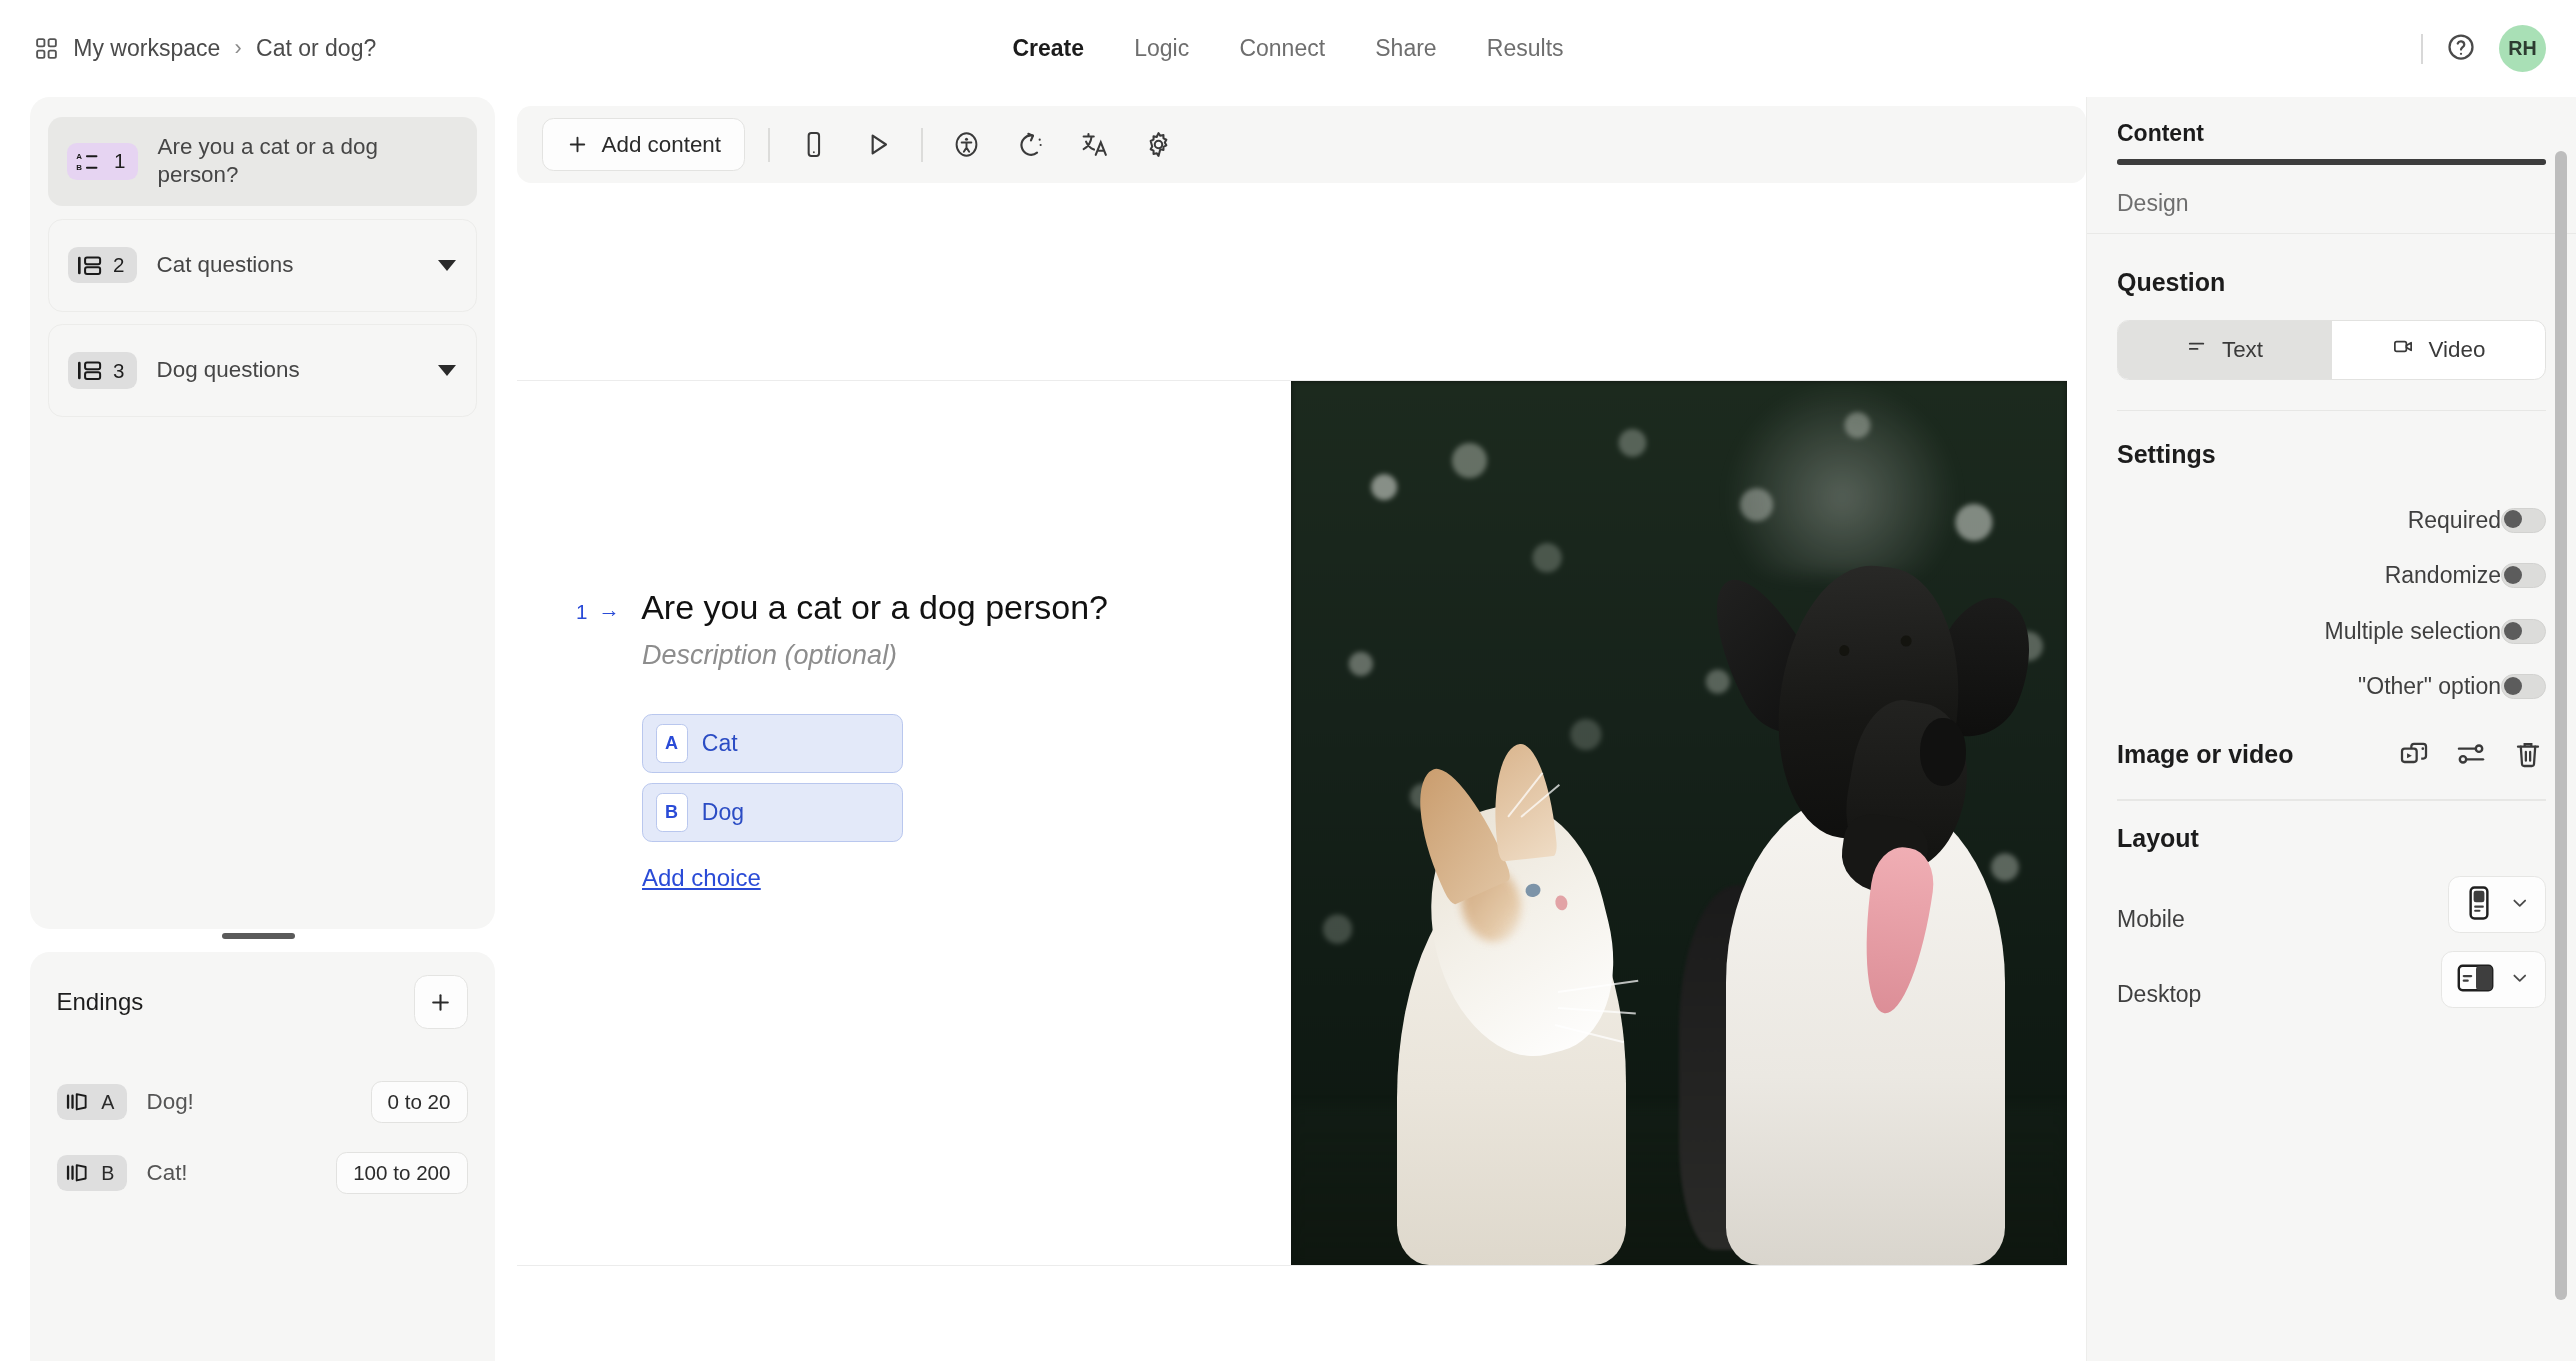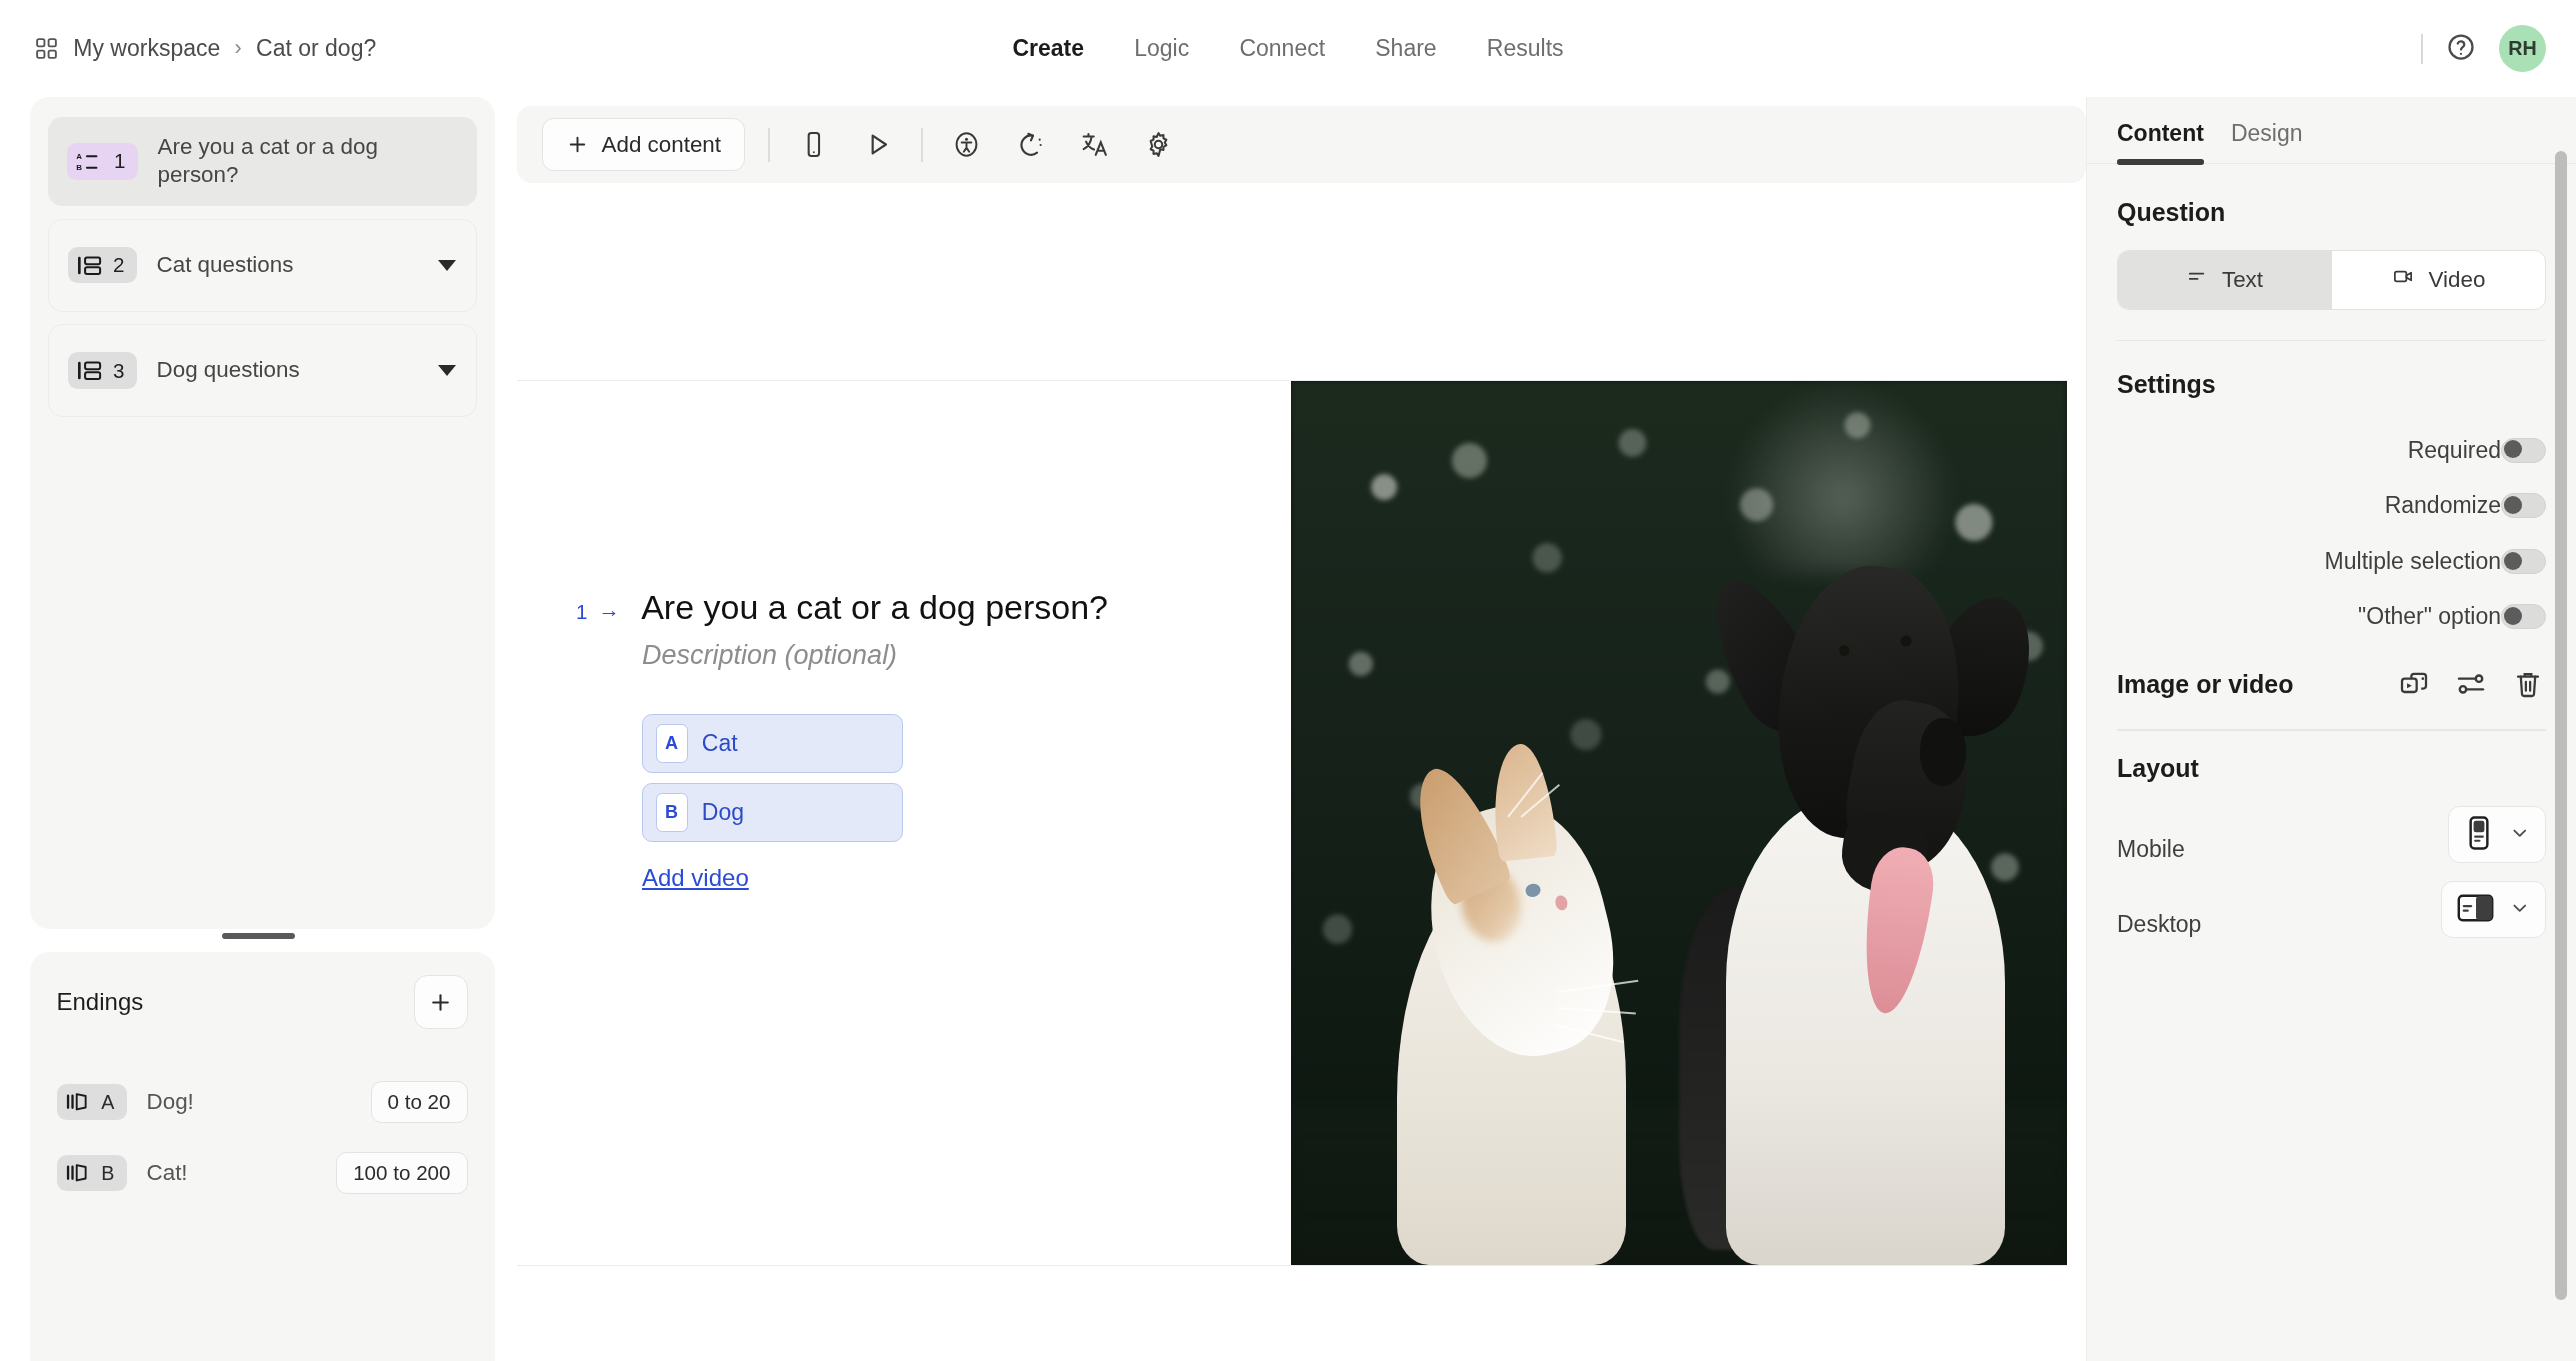--- a/index.html
+++ b/index.html
@@ -267,21 +267,21 @@
     position:absolute; left:46%; top:41%; width:22%; height:10%;
     background:#171715; border-radius:36% 40% 54% 50%;
     transform:rotate(8deg);
   }
 
   
   .rpanel {
     position:absolute; left:2086px; top:97px; width:490px; height:1265px;
     background:#f6f6f5; border-left:1.8px solid #ededeb;
   }
-  .rp-tabs { display:flex; gap:27px; padding:23px 30px 0 30px; border-bottom:1.8px solid #e9e9e7; }
+  .rp-tabs { display:flex; gap:27px; padding:23px 30px 0 30px; border-bottom:1.8px solid #e9e9e7;flex-direction:column; }
   .rp-tab { font-size:23px; color:#6e6e6e; padding-bottom:16px; position:relative; cursor:pointer; }
   .rp-tab.active { color:#1b1b1b; font-weight:700; }
   .rp-tab.active::after {
     content:""; position:absolute; left:0; right:0; bottom:-1.8px; height:5.4px;
     background:#3d3d3d; border-radius:2.7px;
   }
   .rp-body { padding:34px 30px 0 30px; }
   .section-title { font-size:25px; color:#1c1c1c; font-weight:700; margin-bottom:23px; }
 
   .segmented {
@@ -521,21 +521,21 @@
         <div class="choices">
           <div class="choice">
             <span class="choice-letter">A</span>
             <span class="choice-text">Cat</span>
           </div>
           <div class="choice">
             <span class="choice-letter">B</span>
             <span class="choice-text">Dog</span>
           </div>
         </div>
-        <div class="add-choice">Add video</div>
+        <div class="add-choice">Add choice</div>
       </div>
     </div>
 
     <div class="canvas-right">
       <div class="photo">
         <div class="bg-foliage"></div>
         <div class="bg-sky"></div>
         <div class="bg-ground"></div>
 
         <div class="cat">

